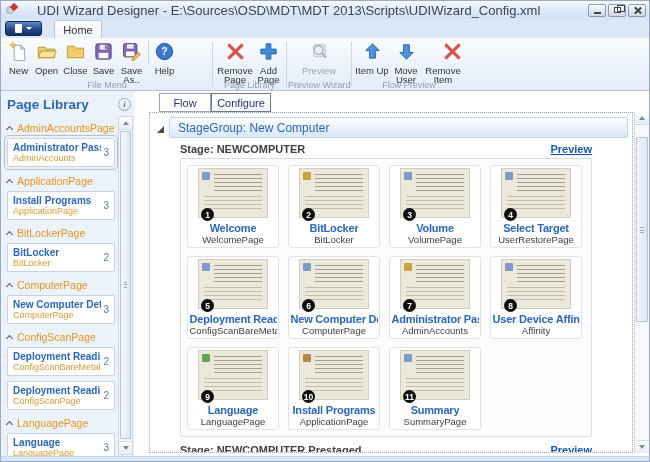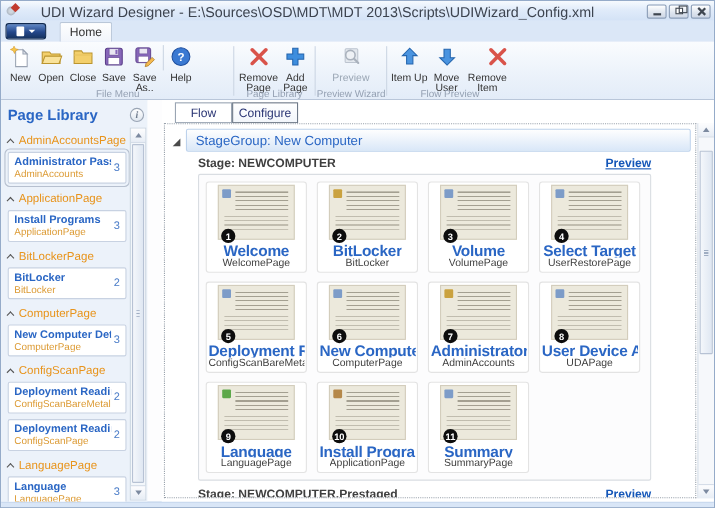--- a/index.html
+++ b/index.html
@@ -117,21 +117,21 @@
   .card:nth-of-type(2) .t-icon, .card:nth-of-type(7) .t-icon { background:#caa23f; }
   .card:nth-of-type(9) .t-icon { background:#5da84a; }
   .card:nth-of-type(10) .t-icon { background:#b5884a; }
   .t-lines { position:absolute; left:15px; right:5px; top:5px; height:17px;
              background:repeating-linear-gradient(to bottom,rgba(92,86,70,.5) 0 1px,transparent 1px 4px); }
   .t-lines2 { position:absolute; left:5px; right:5px; top:27px; height:13px;
               background:repeating-linear-gradient(to bottom,rgba(92,86,70,.3) 0 1px,transparent 1px 4px); }
   .badge { position:absolute; left:2px; bottom:-4px; width:13px; height:13px; border-radius:50%;
            background:#0d0d0d; color:#fff; font-size:8.5px; font-weight:bold;
            display:flex; align-items:center; justify-content:center; }
-  .card-title { margin-top:4px; font-size:14px; line-height:12px; font-weight:bold; color:#2a66c4;
+  .card-title { margin-top:4px; font-size:11px; line-height:12px; font-weight:bold; color:#2a66c4;
                 white-space:nowrap; max-width:87px; overflow:hidden; letter-spacing:-.2px; }
   .card-sub { font-size:9.5px; line-height:11px; color:#3e3e3e; white-space:nowrap; max-width:87px; overflow:hidden; }
   .vscroll { position:absolute; right:0; top:21px; bottom:3px; width:15px; background:#f6f8fb; border-left:1px solid #d5dde8; }
   .vscroll .sb-thumb { top:25px; height:185px; }
 </style>
 </head>
 <body>
 
 <div class="window">
 
@@ -464,21 +464,21 @@
               <span class="card-sub">AdminAccounts</span>
             </div>
             <div class="card">
               <span class="thumb">
                   <span class="t-icon"></span>
                   <span class="t-lines"></span>
                   <span class="t-lines2"></span>
                 <span class="badge">8</span>
                 </span>
               <span class="card-title">User Device Affinity</span>
-              <span class="card-sub">UDAPage</span>
+              <span class="card-sub">Affinity</span>
             </div>
             <div class="card">
               <span class="thumb">
                   <span class="t-icon"></span>
                   <span class="t-lines"></span>
                   <span class="t-lines2"></span>
                 <span class="badge">9</span>
                 </span>
               <span class="card-title">Language</span>
               <span class="card-sub">LanguagePage</span>

